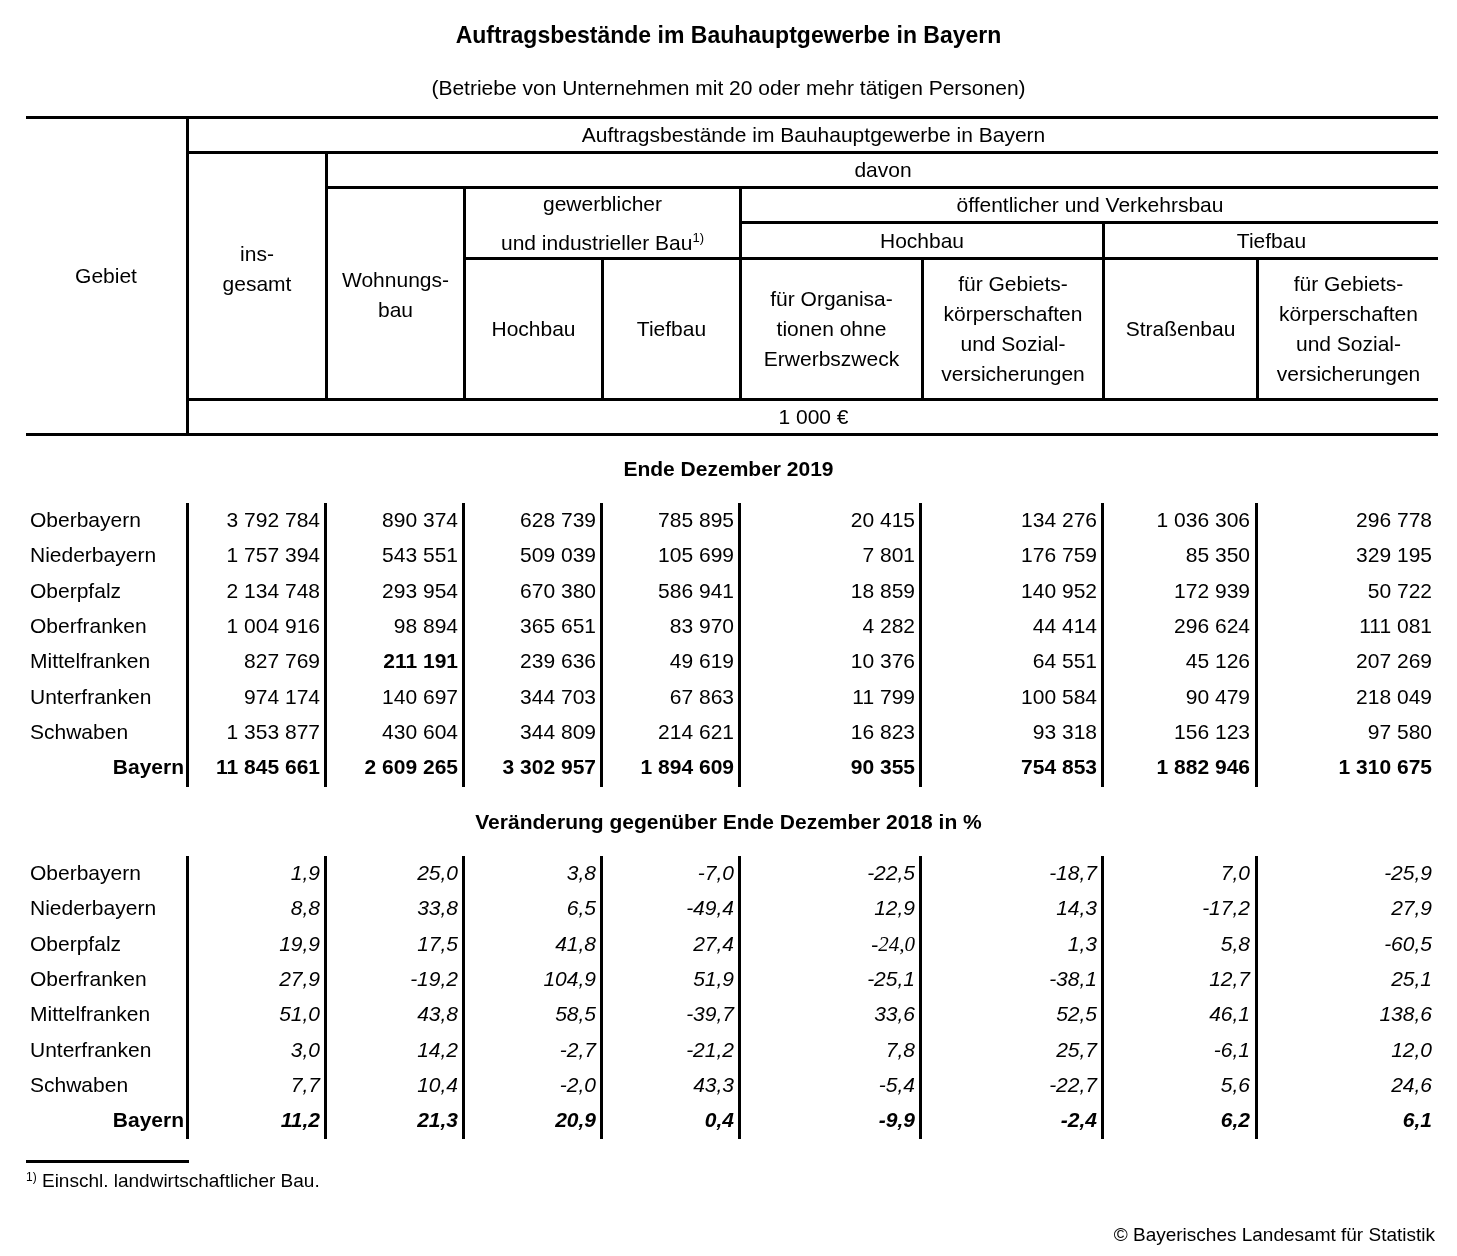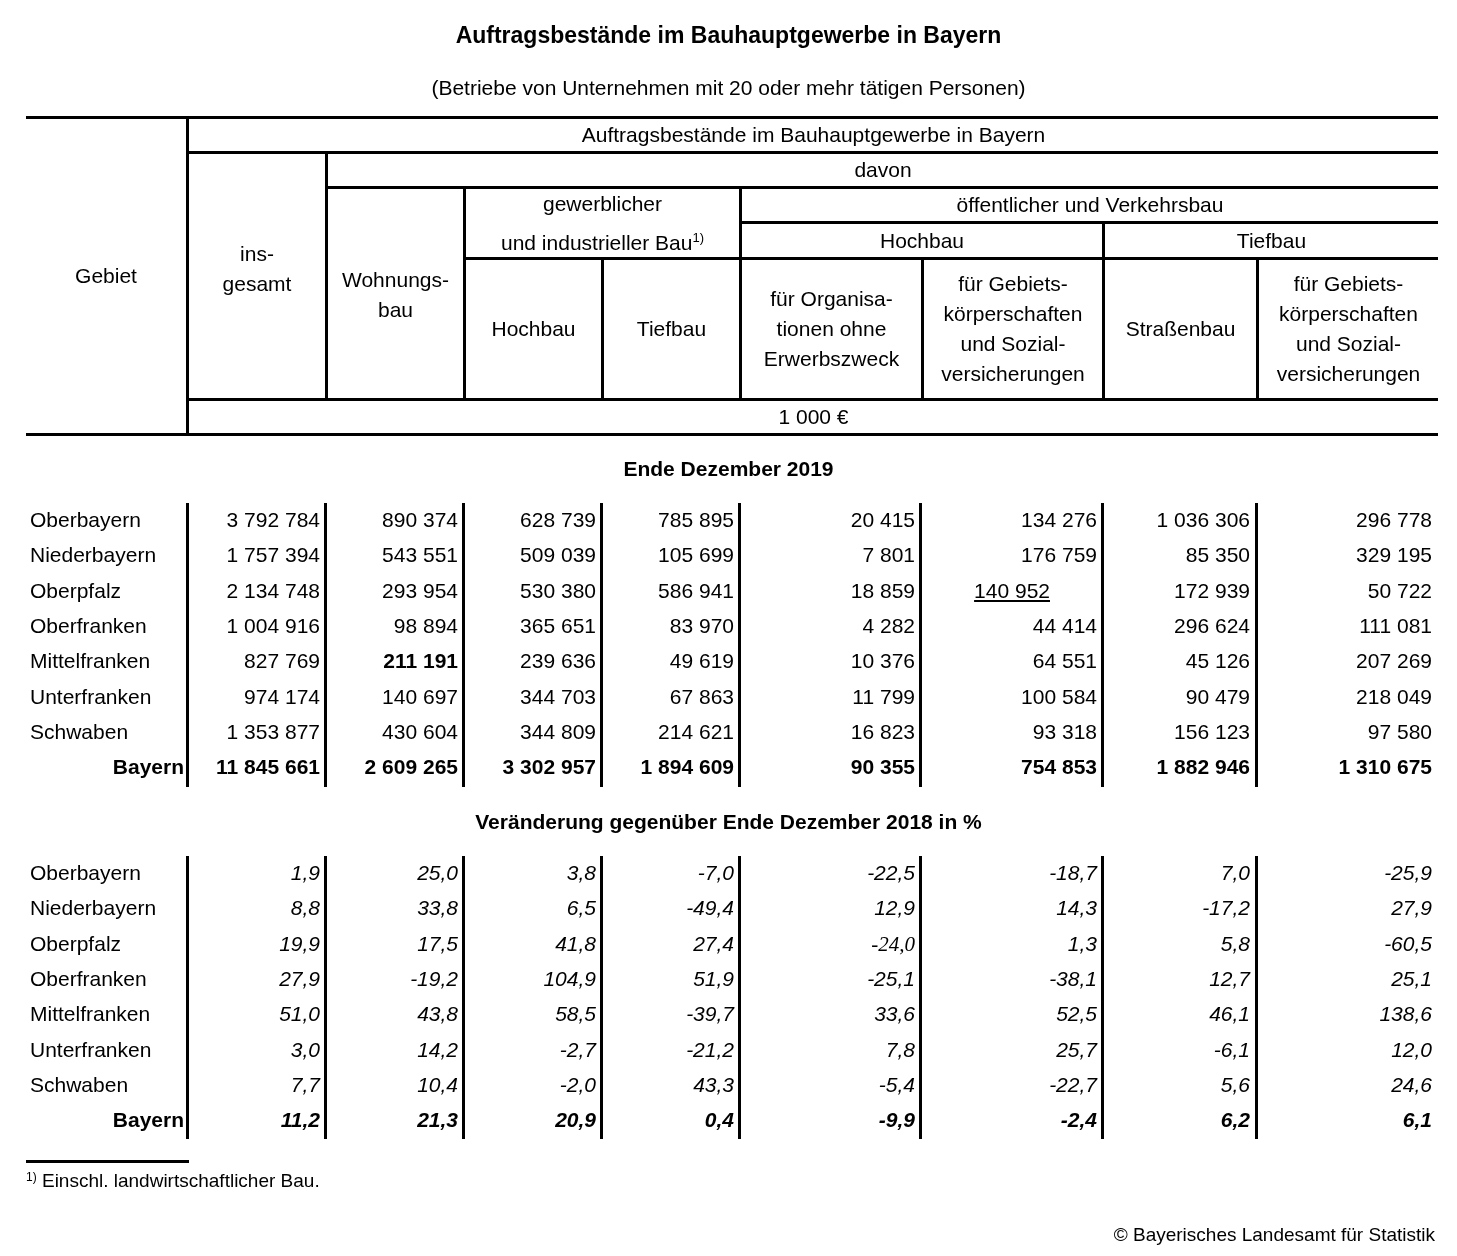--- a/index.html
+++ b/index.html
@@ -105,24 +105,24 @@
       <div class="cell" style="left: 604px; width: 130px;">105 699</div>
       <div class="cell" style="left: 745px; width: 170px;">7 801</div>
       <div class="cell" style="left: 927px; width: 170px;">176 759</div>
       <div class="cell" style="left: 1110px; width: 140px;">85 350</div>
       <div class="cell" style="left: 1262px; width: 170px;">329 195</div>
     </div>
     <div class="row" style="top: 578.6px; width: 1457px;">
       <div class="label">Oberpfalz</div>
       <div class="cell" style="left: 190px; width: 130px;">2 134 748</div>
       <div class="cell" style="left: 328px; width: 130px;">293 954</div>
-      <div class="cell" style="left: 466px; width: 130px;">530 380</div>
+      <div class="cell" style="left: 466px; width: 130px;">670 380</div>
       <div class="cell" style="left: 604px; width: 130px;">586 941</div>
       <div class="cell" style="left: 745px; width: 170px;">18 859</div>
-      <div class="cell" style="left: 880px; width: 170px; text-decoration: underline;">140 952</div>
+      <div class="cell" style="left: 927px; width: 170px;">140 952</div>
       <div class="cell" style="left: 1110px; width: 140px;">172 939</div>
       <div class="cell" style="left: 1262px; width: 170px;">50 722</div>
     </div>
     <div class="row" style="top: 613.9px; width: 1457px;">
       <div class="label">Oberfranken</div>
       <div class="cell" style="left: 190px; width: 130px;">1 004 916</div>
       <div class="cell" style="left: 328px; width: 130px;">98 894</div>
       <div class="cell" style="left: 466px; width: 130px;">365 651</div>
       <div class="cell" style="left: 604px; width: 130px;">83 970</div>
       <div class="cell" style="left: 745px; width: 170px;">4 282</div>

